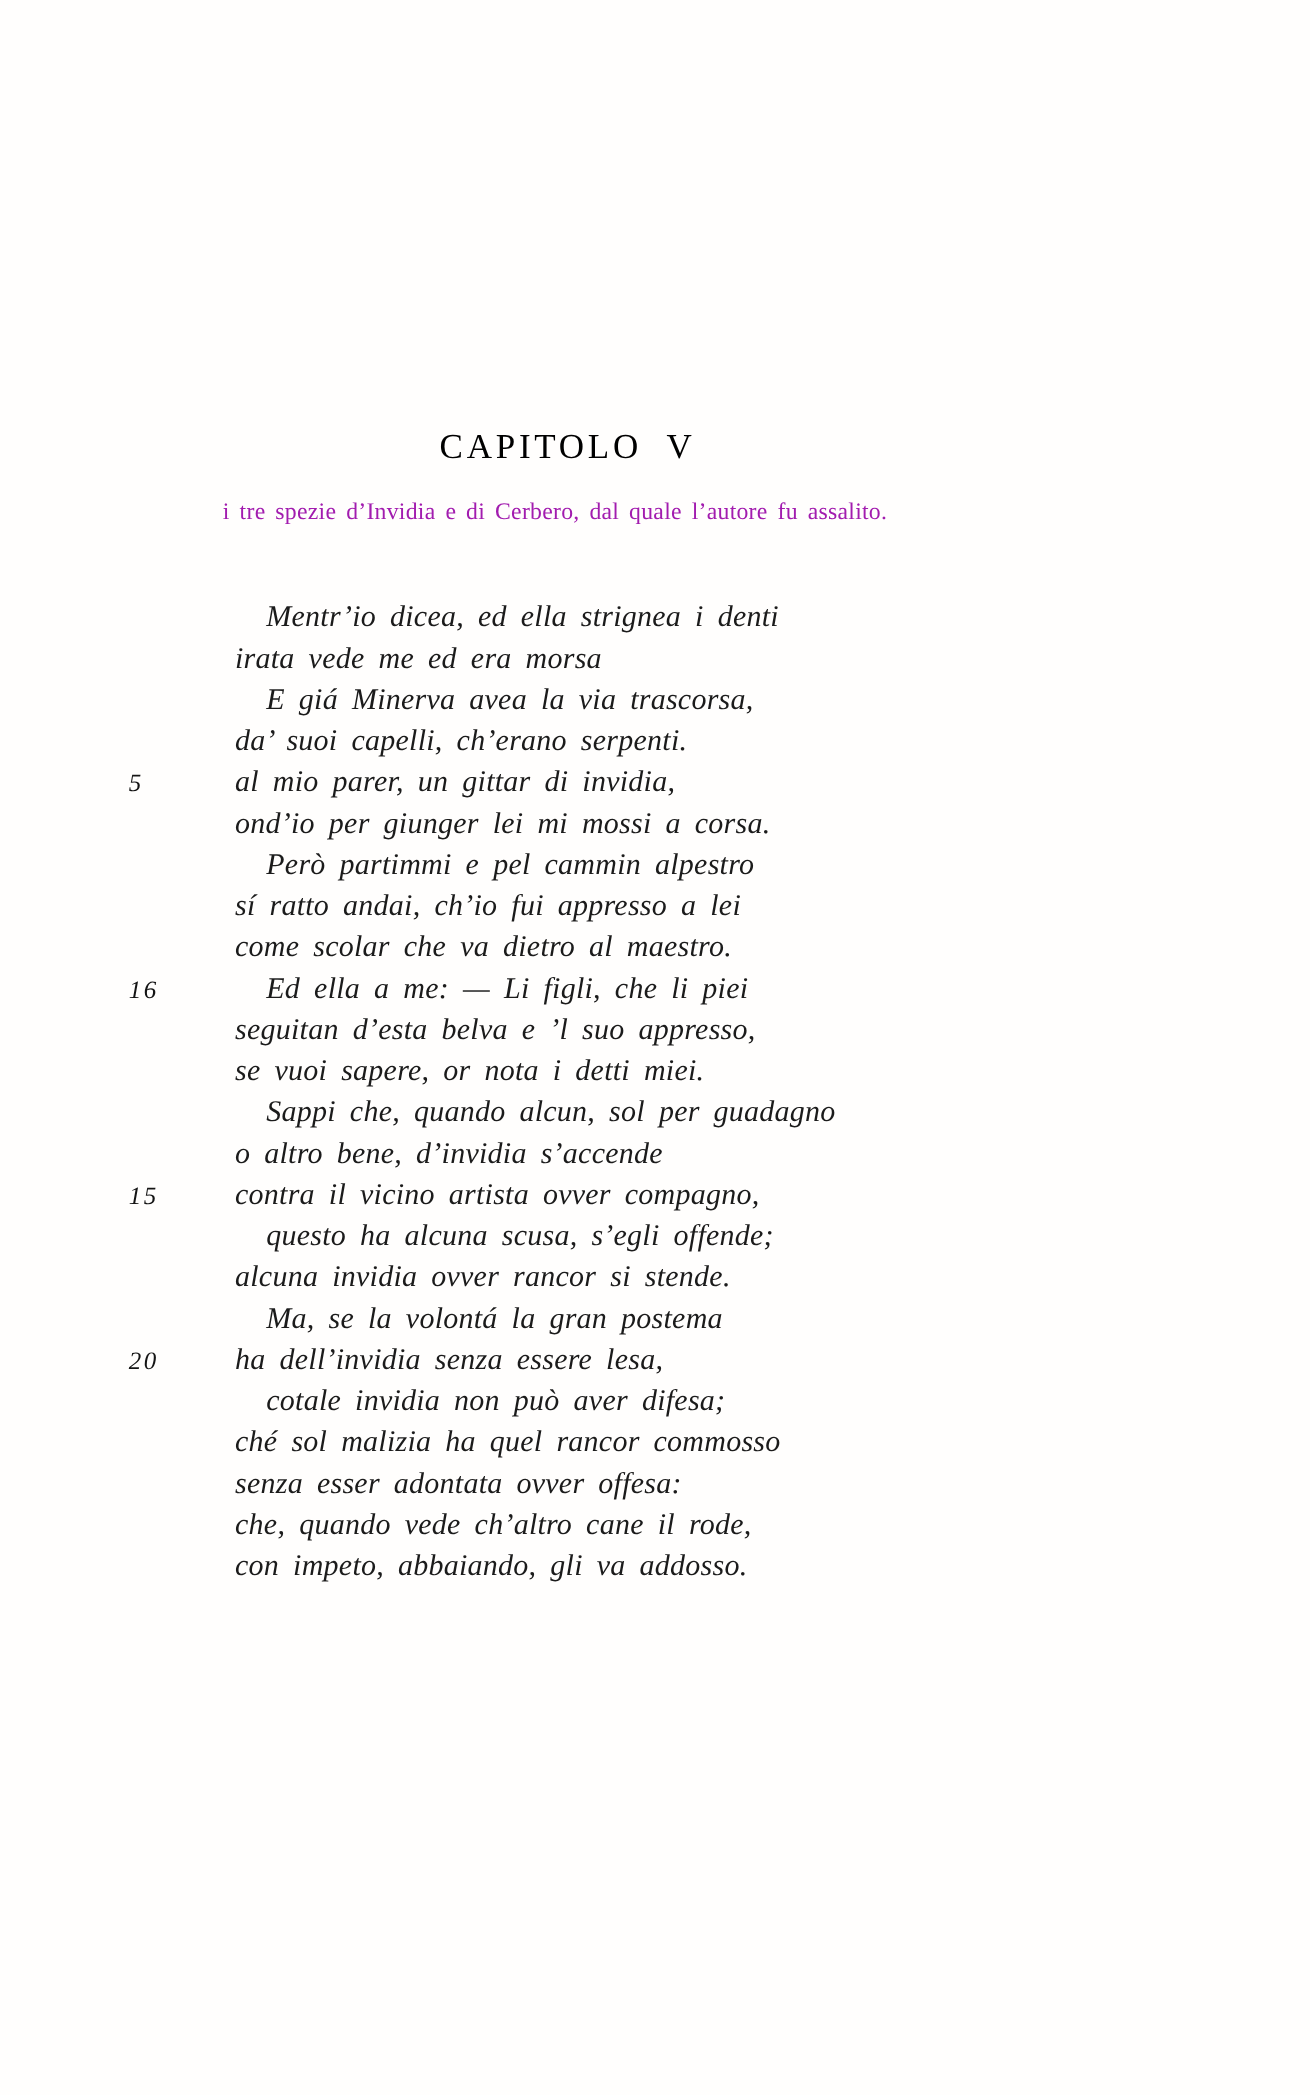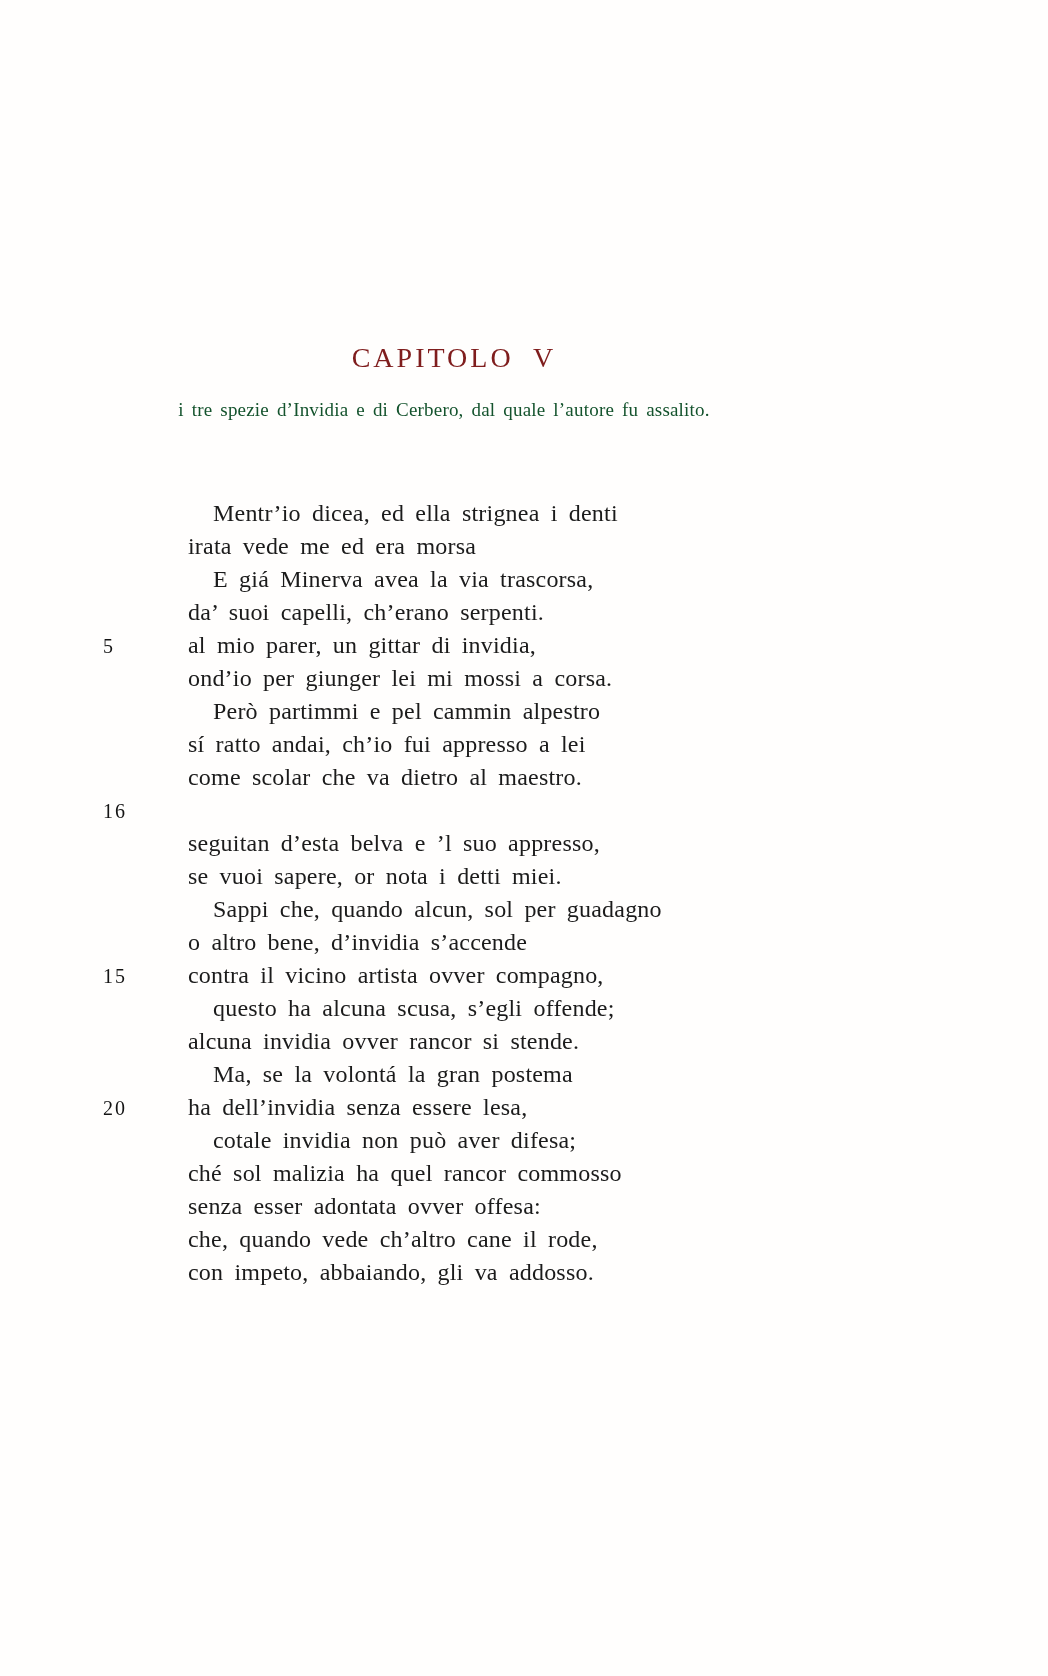--- a/index.html
+++ b/index.html
@@ -31,39 +31,40 @@
   }
   .chapter-title {
     position: absolute;
     top: 342px;
     left: 24px;
     width: 100%;
     text-align: center;
     font-size: 28px;
     letter-spacing: 3px;
     word-spacing: 10px;
-    color: #7f1d1d;
+    color: #000000;
   }
   .chapter-subtitle {
     position: absolute;
     top: 399px;
     left: 14px;
     width: 100%;
     text-align: center;
     font-size: 19px;
     word-spacing: 3px;
     letter-spacing: 0.2px;
     white-space: nowrap;
-    color: #14532d;
+    color: #a21caf;
   }
   .poem {
     position: absolute;
-    top: 497px;
+    top: 478px;
     left: 0;
     width: 100%;
+    font-style: italic;
   }
   .line {
     position: relative;
     height: 33px;
     line-height: 33px;
     font-size: 24px;
     letter-spacing: 0.2px;
     word-spacing: 5px;
     white-space: nowrap;
   }
@@ -124,20 +125,21 @@
         <div class="line">
           <span class="num"></span>
           <span class="text">sí ratto andai, ch’io fui appresso a lei</span>
         </div>
         <div class="line">
           <span class="num"></span>
           <span class="text">come scolar che va dietro al maestro.</span>
         </div>
         <div class="line indent">
           <span class="num">16</span>
+          <span class="text">Ed ella a me: — Li figli, che li piei</span>
         </div>
         <div class="line">
           <span class="num"></span>
           <span class="text">seguitan d’esta belva e ’l suo appresso,</span>
         </div>
         <div class="line">
           <span class="num"></span>
           <span class="text">se vuoi sapere, or nota i detti miei.</span>
         </div>
         <div class="line indent">

